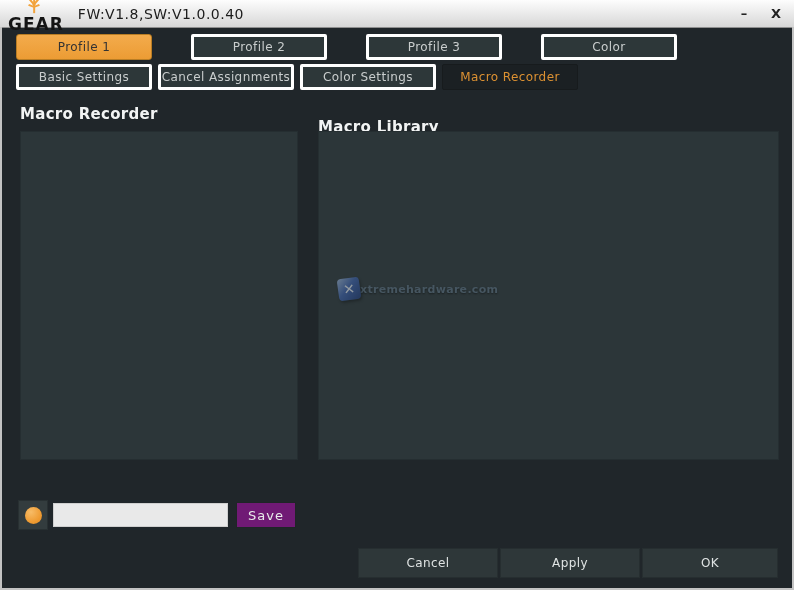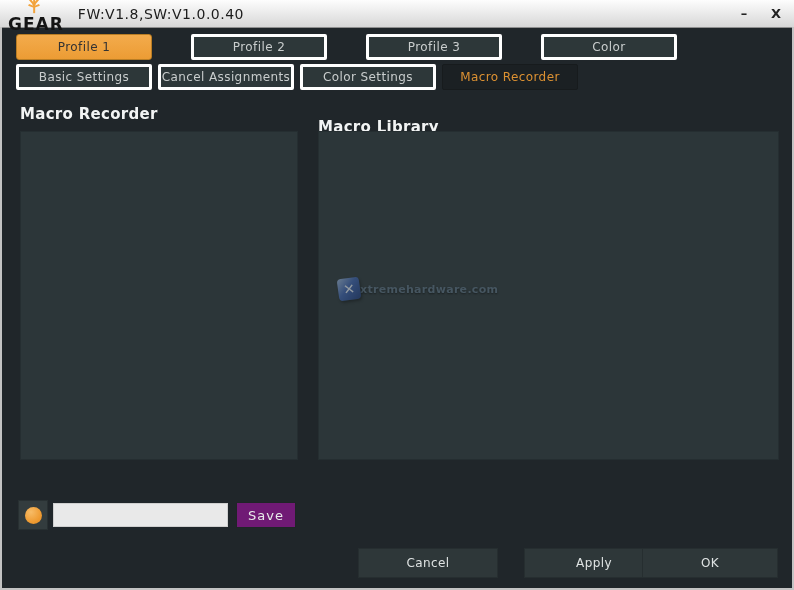--- a/index.html
+++ b/index.html
@@ -74,21 +74,21 @@
               background:#701a75; border:1px solid #1f2527; box-sizing:border-box;
               color:#e8ebeb; font-size:13px; letter-spacing:1px;
               display:flex; align-items:center; justify-content:center; cursor:pointer;text-align:center; }
 
   
   .footer-btn { position:absolute; top:548px; height:30px; background:#2e3739;
                 border:1px solid #262e30; box-sizing:border-box; color:#dfe3e3;
                 font-size:12px; letter-spacing:0.4px; display:flex; align-items:center;
                 justify-content:center; cursor:pointer; }
   #cancel-btn { left:358px; width:140px; }
-  #apply-btn  { left:524px; width:140px; }
+  #apply-btn  { left:500px; width:140px; }
   #ok-btn     { left:642px; width:136px; }
 </style>
 </head>
 <body>
 
 <div class="window">
 
   <div class="titlebar">
     <div class="logo-wrap">
       <svg class="logo-icon" viewBox="0 0 24 24">

